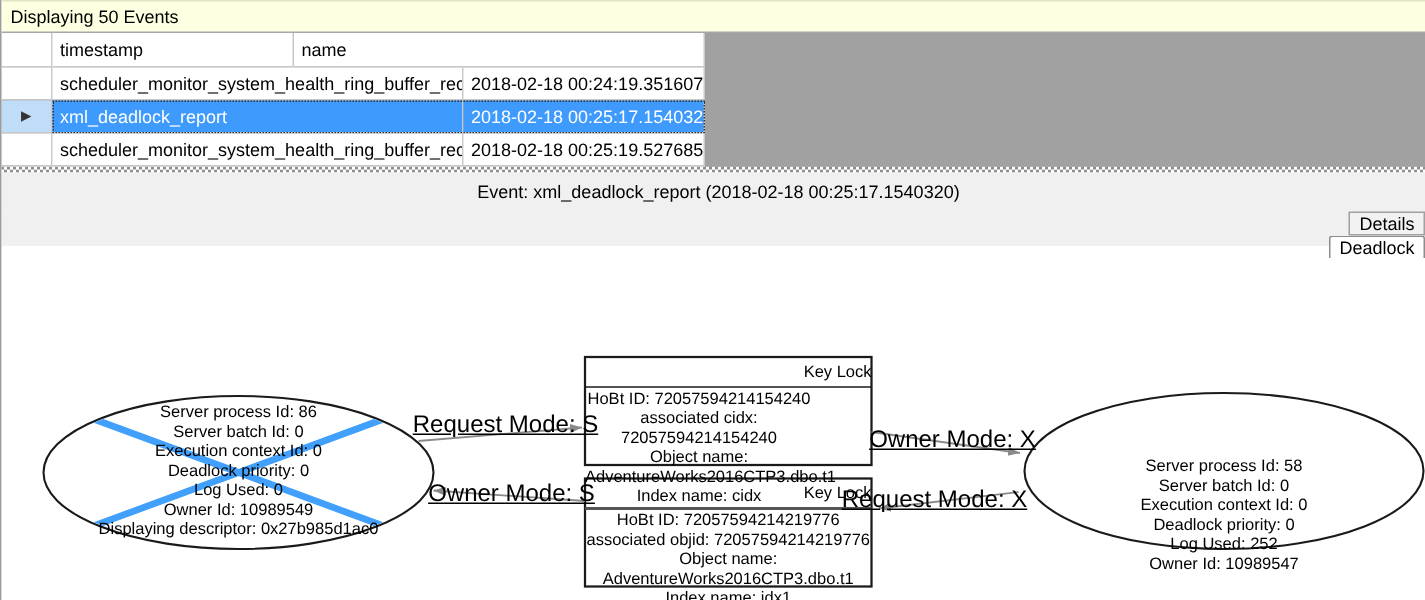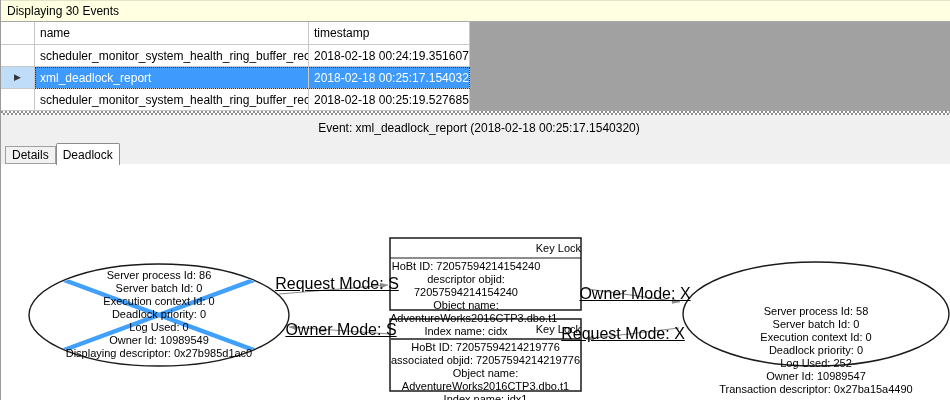--- a/index.html
+++ b/index.html
@@ -45,21 +45,21 @@
       repeating-linear-gradient(90deg,#8f8f8f 0 2px,#ffffff 2px 4px),
       repeating-linear-gradient(90deg,#ffffff 0 2px,#8f8f8f 2px 4px);
     background-size:100% 2px,100% 2px;
     background-position:0 0,0 2px;
     background-repeat:no-repeat;}
 
   
   .event-bar{height:26px;background:var(--panel-gray);display:flex;align-items:center;padding-left:7px;justify-content:center;}
 
   
-  .tab-strip{height:23px;background:var(--panel-gray);display:flex;align-items:flex-end;padding-left:4px;}
+  .tab-strip{height:23px;background:var(--panel-gray);display:flex;align-items:flex-end;padding-left:4px;flex-direction:column;}
   .tab{display:flex;align-items:center;justify-content:center;padding:0 6px;cursor:default;}
   .tab.inactive{height:18px;background:#f2f2f2;border:1px solid #a0a0a0;font-size:12px;}
   .tab.active{height:22px;background:#fff;border:1px solid #8c8c8c;border-bottom:none;
               border-radius:2px 2px 0 0;margin-bottom:-1px;position:relative;z-index:2;font-size:12px;}
 
   
   .canvas{position:relative;height:236px;background:#fff;}
   .canvas svg{position:absolute;left:0;top:0;}
   .node-shape{fill:none;stroke:#1a1a1a;stroke-width:1.4;}
   .lock-box{fill:#fff;stroke:#1a1a1a;stroke-width:1.5;}
@@ -72,29 +72,29 @@
   .lock-title{position:absolute;text-align:right;font-size:11px;line-height:20px;color:#000;border-radius:10px;}
   .edge-label{position:absolute;transform:translate(-50%,-50%);font-size:16px;
               white-space:nowrap;color:#000;text-decoration:underline;}
 </style>
 </head>
 <body>
 
 <div class="app">
 
   <div class="info-bar">
-    <span>Displaying 30 Events</span>
+    <span>Displaying 50 Events</span>
   </div>
 
   <div class="table-area">
     <div class="t-row header">
       <div class="cell sel-cell"></div>
       <div class="row-data">
+        <div class="cell ts-cell">timestamp</div>
         <div class="cell name-cell">name</div>
-        <div class="cell ts-cell">timestamp</div>
       </div>
       <div class="filler"></div>
     </div>
 
     <div class="t-row">
       <div class="cell sel-cell"></div>
       <div class="row-data">
         <div class="cell name-cell">scheduler_monitor_system_health_ring_buffer_recorded</div>
         <div class="cell ts-cell">2018-02-18 00:24:19.3516078</div>
       </div>
@@ -174,27 +174,26 @@
       <div>Displaying descriptor: 0x27b985d1ac0</div>
     </div>
 
     <div class="overlay" style="left:695px;top:104px;width:240px;margin-top:37px;">
       <div>Server process Id: 58</div>
       <div>Server batch Id: 0</div>
       <div>Execution context Id: 0</div>
       <div>Deadlock priority: 0</div>
       <div>Log Used: 252</div>
       <div>Owner Id: 10989547</div>
-      <div>Transaction descriptor: 0x27ba15a4490</div>
     </div>
 
     <div class="lock-title" style="left:389px;top:74px;width:191px;">Key Lock</div>
     <div class="overlay" style="left:389px;top:96px;width:152px;">
       <div>HoBt ID: 72057594214154240</div>
-      <div>descriptor objid: 72057594214154240</div>
+      <div>associated cidx: 72057594214154240</div>
       <div>Object name: AdventureWorks2016CTP3.dbo.t1</div>
       <div>Index name: cidx</div>
     </div>
 
     <div class="lock-title" style="left:389px;top:155px;width:191px;">Key Lock</div>
     <div class="overlay" style="left:389px;top:177px;width:191px;">
       <div>HoBt ID: 72057594214219776</div>
       <div>associated objid: 72057594214219776</div>
       <div>Object name: AdventureWorks2016CTP3.dbo.t1</div>
       <div>Index name: idx1</div>

